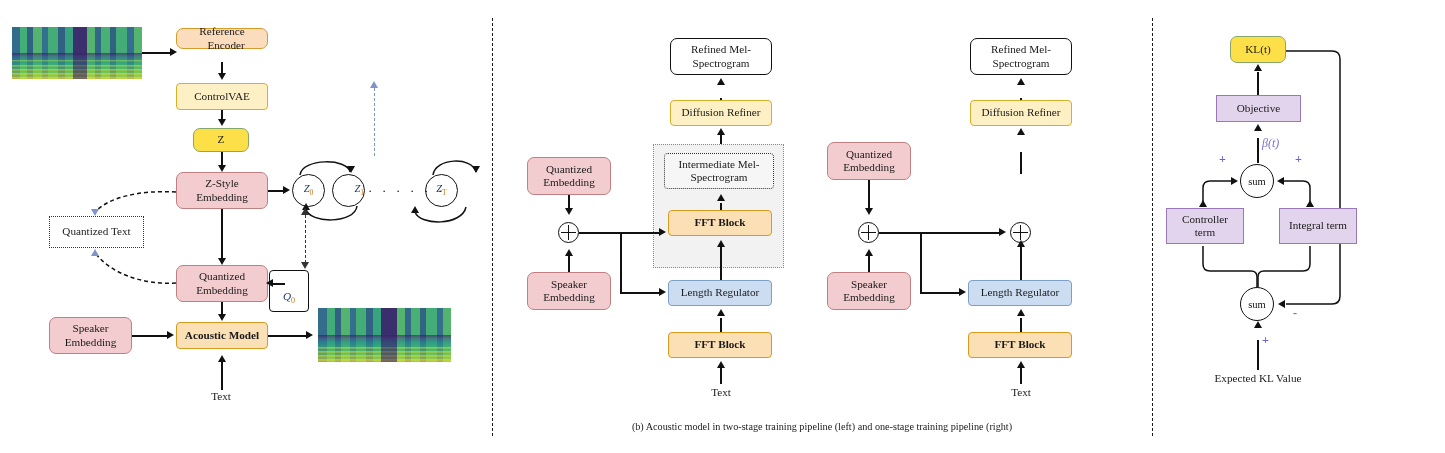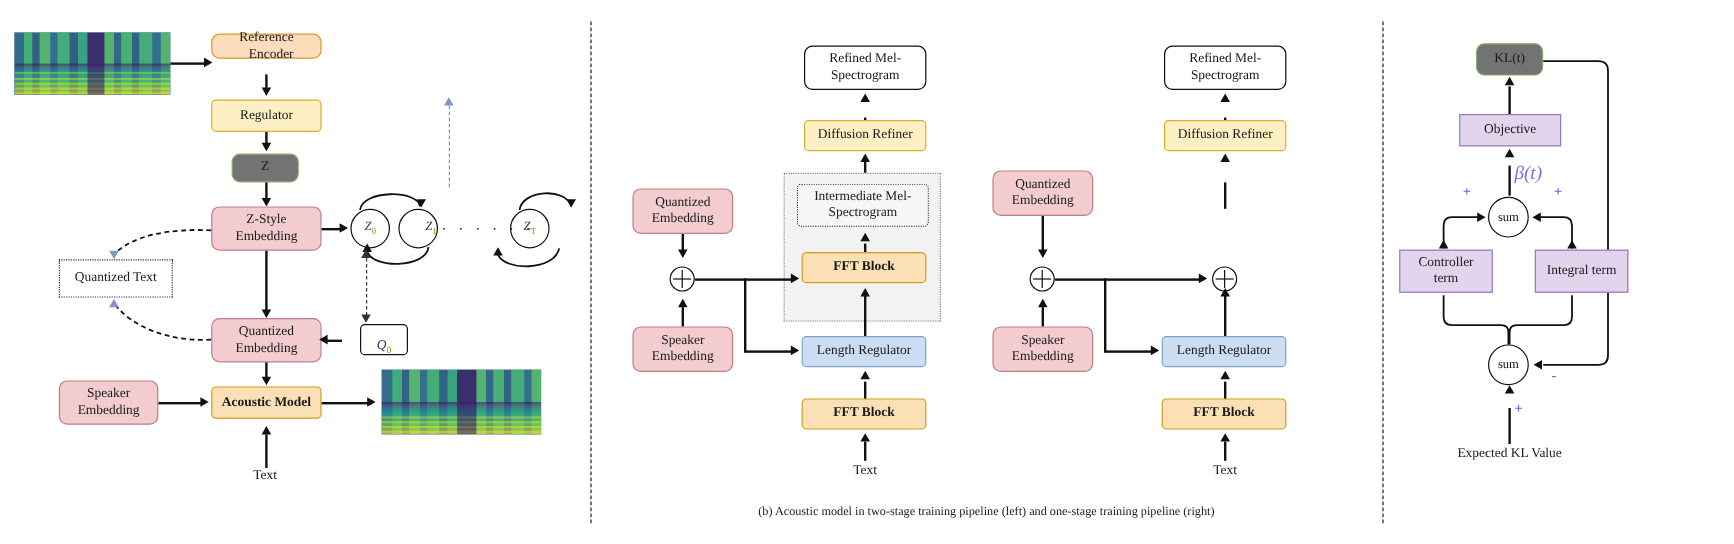--- a/index.html
+++ b/index.html
@@ -41,21 +41,21 @@
     color: #1a1a1a;
     padding: 1px 3px;
     white-space: pre-line;
   }
   .rounded { border-radius: 7px; }
   .soft    { border-radius: 4px; }
 
   .c-orange { background:#fbdcbc; border:1.3px solid #d79b2a; }
   .c-yellow { background:#fdf0c4; border:1.3px solid #d7b02a; }
   .c-amber  { background:#fbdfb5; border:1.3px solid #d79b1f;font-weight:bold; }
-  .c-green  { background:#737373; border:1.3px solid #86a86a; }
+  .c-green  { background:#fde047; border:1.3px solid #86a86a; }
   .c-pink   { background:#f2ccce; border:1.3px solid #c08083; }
   .c-blue   { background:#ccddf2; border:1.3px solid #7fa0c6; }
   .c-purple { background:#e2d4ec; border:1.3px solid #9a78b8; }
   .c-white  { background:#ffffff; border:1.4px solid #111111; }
   .c-dotted { background:#ffffff; border:1.4px dotted #333333; }
 
   .circle-node {
     position: absolute;
     border-radius: 50%;
     background: #fff;
@@ -100,21 +100,21 @@
   .oplus::after  { top:2px; bottom:2px; left:9px; width:1.4px; }
 
   .sumc {
     position:absolute; width:34px; height:34px; border-radius:50%;
     border:1.5px solid #111; background:#fff;
     display:flex; align-items:center; justify-content:center;
     font-size:10.5px; color:#111;
   }
 
   .sign { position:absolute; color:#6a63d8; font-size:12px; font-weight:600; }
-  .beta { position:absolute; color:#7b6fe0; font-size:16px; font-style:italic; }
+  .beta { position:absolute; color:#7b6fe0; font-size:12px; font-style:italic; }
 
   .plain-label { position:absolute; font-size:11.2px; color:#1a1a1a; text-align:center; }
 
   .caption {
     position:absolute; font-size:10.2px; color:#1a1a1a; text-align:center;
     white-space: nowrap;
   }
 
   
   .spec { position:absolute; overflow:hidden; background:#2e6e8e; }
@@ -180,21 +180,21 @@
     </div>
     <div class="ln lnh" style="left:142px; top:52px; width:32px;"></div>
     <div class="arrow ar-right" style="left:170px; top:47.6px;"></div>
 
     <div class="node rounded c-orange" style="left:176px; top:28px; width:92px; height:21px;text-align:right;">Reference
 Encoder</div>
 
     <div class="ln lnv" style="left:221px; top:62px; height:13px;"></div>
     <div class="arrow ar-down" style="left:217.5px; top:73px;"></div>
 
-    <div class="node soft c-yellow" style="left:176px; top:83px; width:92px; height:27px;">Regulator</div>
+    <div class="node soft c-yellow" style="left:176px; top:83px; width:92px; height:27px;">ControlVAE</div>
 
     <div class="ln lnv" style="left:221px; top:110px; height:11px;"></div>
     <div class="arrow ar-down" style="left:217.5px; top:119px;"></div>
 
     <div class="node rounded c-green" style="left:193px; top:128px; width:56px; height:24px;">Z</div>
 
     <div class="ln lnv" style="left:221px; top:152px; height:16px;"></div>
     <div class="arrow ar-down" style="left:217.5px; top:165px;"></div>
 
     <div class="node rounded c-pink" style="left:176px; top:172px; width:92px; height:37px;">Z-Style
@@ -242,21 +242,21 @@
     </svg>
     <div class="arrow ar-down-b" style="left:91px; top:209px;"></div>
     <div class="arrow ar-up-b" style="left:91px; top:249px;"></div>
 
     <div class="ln lnv" style="left:221px; top:209px; height:54px;"></div>
     <div class="arrow ar-down" style="left:217.5px; top:258px;"></div>
 
     <div class="node rounded c-pink" style="left:176px; top:265px; width:92px; height:37px;">Quantized
 Embedding</div>
 
-    <div class="node soft c-white" style="left:300px; top:270px; width:40px; height:26px;">
+    <div class="node soft c-white" style="left:269px; top:270px; width:40px; height:42px;">
       <span class="zlabel">
         <span>Q</span><sub>0</sub>
       </span>
     </div>
     <div class="ln lnh" style="left:272px; top:283px; width:13px;"></div>
     <div class="arrow ar-left" style="left:266px; top:278.6px;"></div>
 
     <div class="dln dlnv" style="left:305px; top:215px; height:48px;"></div>
     <div class="arrow ar-up-d" style="left:301px; top:208px;"></div>
     <div class="arrow ar-down-d" style="left:301px; top:262px;"></div>

